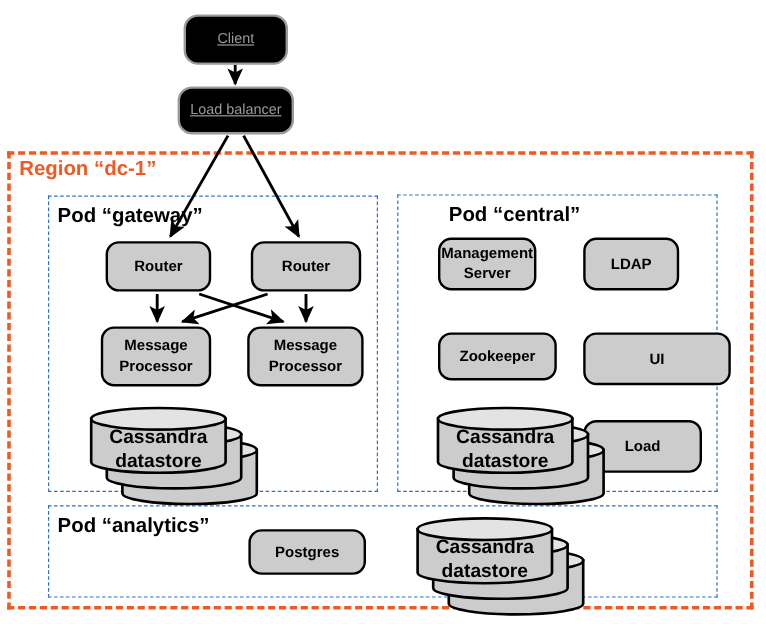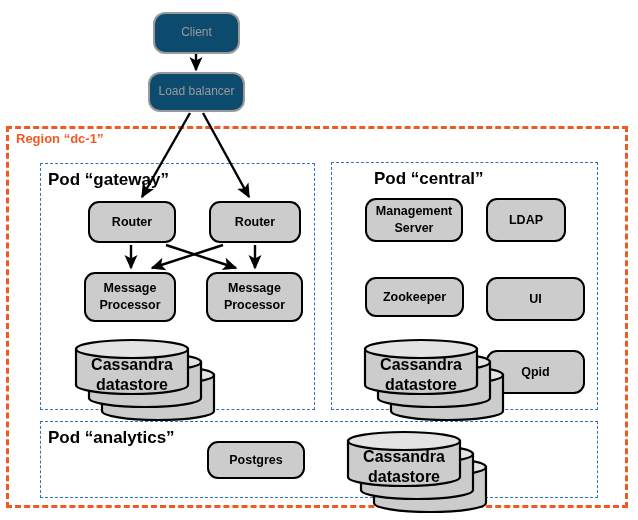--- a/index.html
+++ b/index.html
@@ -19,43 +19,44 @@
     position: absolute;
     left: 0;
     top: 0;
     width: 638px;
     height: 520px;
   }
   
   .ext-node {
     position: absolute;
     box-sizing: border-box;
-    background: #0c4a6e;
+    background: #000000;
     border: 2px solid #9a9a9a;
     border-radius: 12px;
     color: #9a9a9a;
     font-size: 12px;
     display: flex;
     align-items: center;
     justify-content: center;
     text-align: center;
     line-height: 1.15;
     z-index: 5;
+    text-decoration: underline;
   }
   
   .region {
     position: absolute;
     box-sizing: border-box;
     border: 3px dashed #f05a22;
     background: transparent;
   }
   .region-label {
     position: absolute;
     color: #f05a22;
-    font-size: 13px;
+    font-size: 17px;
     font-weight: bold;
     white-space: nowrap;
   }
   
   .pod {
     position: absolute;
     box-sizing: border-box;
     border: 1.6px dashed #2f72c4;
     background: transparent;
   }
@@ -131,25 +132,25 @@
             <path d="M0,9 L0,45 A56,9 0 0 0 112,45 L112,9 Z" fill="#cccccc" stroke="#000000" stroke-width="2.2"></path>
             <ellipse cx="56" cy="9" rx="56" ry="9" fill="#e3e3e3" stroke="#000000" stroke-width="2.2"></ellipse>
           </g>
           <g transform="translate(0,0)">
             <path d="M0,9 L0,45 A56,9 0 0 0 112,45 L112,9 Z" fill="#cccccc" stroke="#000000" stroke-width="2.2"></path>
             <ellipse cx="56" cy="9" rx="56" ry="9" fill="#e3e3e3" stroke="#000000" stroke-width="2.2"></ellipse>
           </g>
         </svg>
         <div class="ds-label" style="left: 0px; top: 15px; width: 112px;">Cassandra<br>datastore</div>
       </div>
-      <div class="svc" style="left: 365px; top: 198px; width: 98px; height: 44px;">Management<br>Server</div>
+      <div class="svc" style="left: 365px; top: 198px; width: 82px; height: 44px;">Management<br>Server</div>
       <div class="svc" style="left: 486px; top: 198px; width: 80px; height: 44px;">LDAP</div>
       <div class="svc" style="left: 365px; top: 277px; width: 99px; height: 40px;">Zookeeper</div>
-      <div class="svc" style="left: 486px; top: 277px; width: 99px; height: 44px;">UI</div>
-      <div class="svc" style="left: 486px; top: 350px; width: 99px; height: 44px;">Qpid</div>
+      <div class="svc" style="left: 486px; top: 277px; width: 123px; height: 44px;">UI</div>
+      <div class="svc" style="left: 486px; top: 350px; width: 99px; height: 44px;">Load</div>
       <div class="ds" style="left: 365px; top: 340px; width: 138px; height: 80px;">
         <svg width="138" height="80">
           <g transform="translate(26,26)">
             <path d="M0,9 L0,45 A56,9 0 0 0 112,45 L112,9 Z" fill="#cccccc" stroke="#000000" stroke-width="2.2"></path>
             <ellipse cx="56" cy="9" rx="56" ry="9" fill="#e3e3e3" stroke="#000000" stroke-width="2.2"></ellipse>
           </g>
           <g transform="translate(13,13)">
             <path d="M0,9 L0,45 A56,9 0 0 0 112,45 L112,9 Z" fill="#cccccc" stroke="#000000" stroke-width="2.2"></path>
             <ellipse cx="56" cy="9" rx="56" ry="9" fill="#e3e3e3" stroke="#000000" stroke-width="2.2"></ellipse>
           </g>

